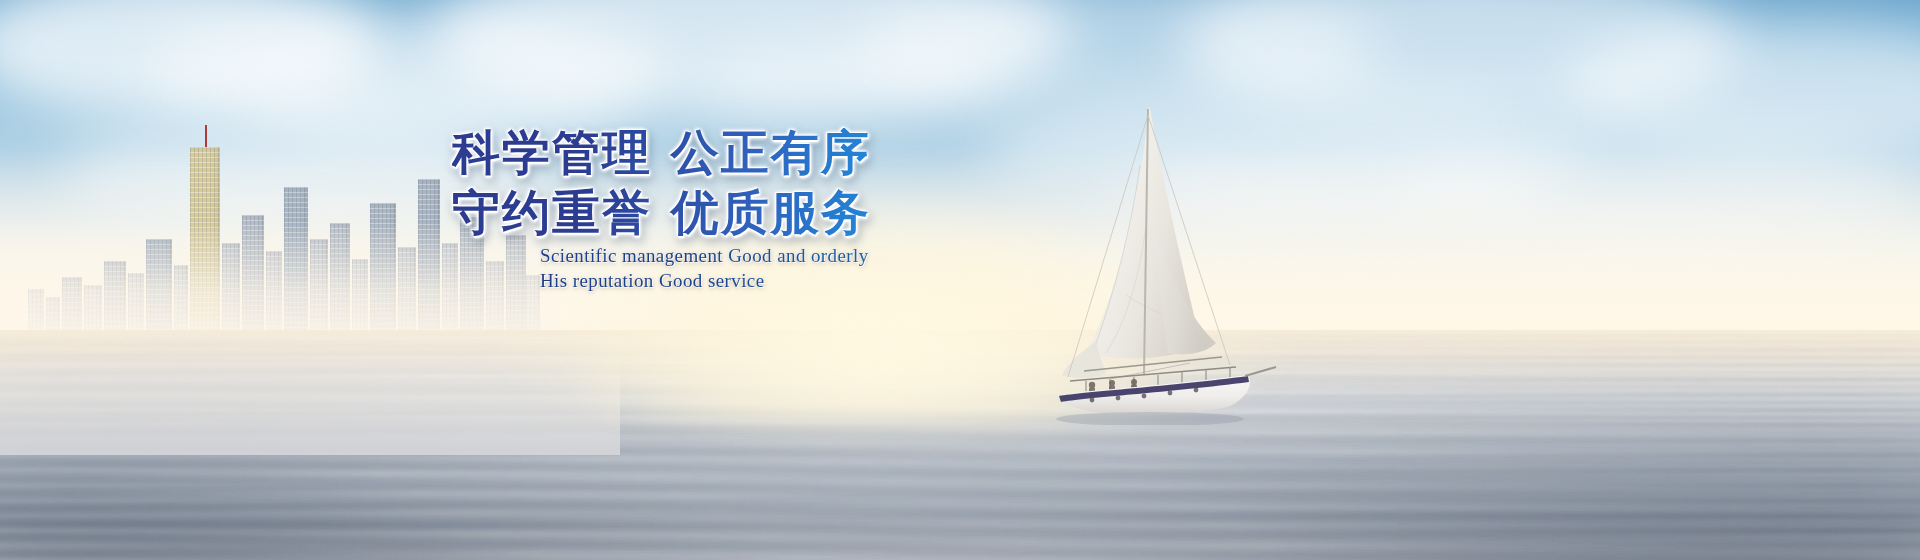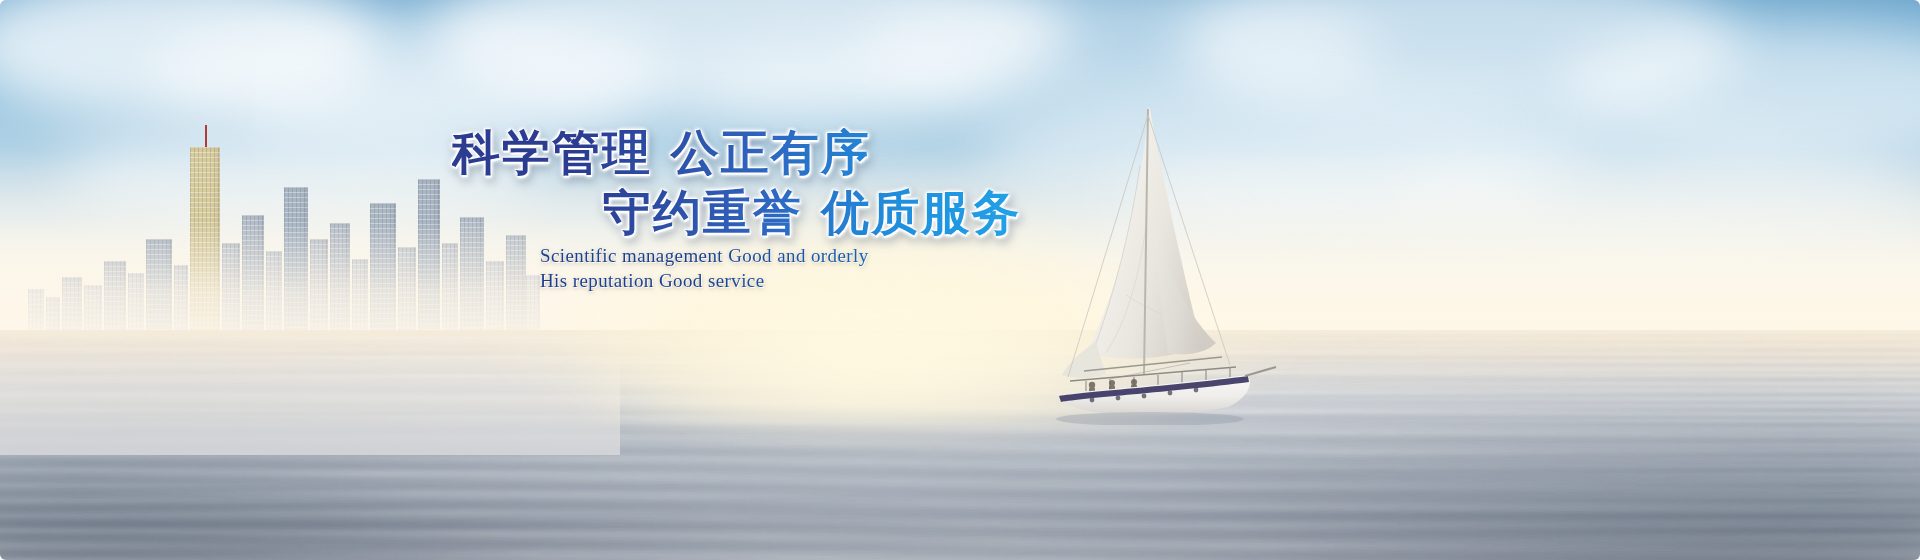--- a/index.html
+++ b/index.html
@@ -2,21 +2,20 @@
 <html><head>
 <meta charset="utf-8">
 <style>
   html,body{margin:0;padding:0;background:#fff;}
   body{font-family:"Liberation Sans",sans-serif;}
 
   .banner{
     position:relative;
     width:1920px;height:560px;
     overflow:hidden;
-    border-radius:6px;
   }
 
   
   .sky{
     position:absolute;left:0;top:0;width:1920px;height:330px;
     background:
       linear-gradient(to bottom,
         #6fa8ce 0%,
         #7cb3d6 12%,
         #92c1dd 28%,
@@ -115,21 +114,21 @@
   .hl-line{
     font-size:48px;
     background:linear-gradient(100deg,#2b3c91 0%,#2b3c91 18%,#2f62bd 42%,#1f8fdd 62%,#23a3e8 80%,#1f7fc9 100%);
     -webkit-background-clip:text;background-clip:text;
     color:transparent;-webkit-text-fill-color:transparent;
     filter:drop-shadow(0 0 2px #ffffff) drop-shadow(1px 2px 0 #ffffff)
            drop-shadow(-1px -1px 0 #ffffff) drop-shadow(2px 4px 5px rgba(60,80,110,.35));
     white-space:nowrap;
   }
   .hl-line.l1{margin-left:0px;}
-  .hl-line.l2{margin-top:12px;text-align:center;}
+  .hl-line.l2{margin-top:12px;}
 
   .subline{
     position:absolute;left:540px;width:700px;
     font-family:"Liberation Serif","DejaVu Serif",serif;
     font-size:19px;letter-spacing:.4px;white-space:nowrap;
     background:linear-gradient(95deg,#1b3f8f 0%,#1b3f8f 22%,#1565b5 48%,#1e7fc8 72%,#14518f 100%);
     -webkit-background-clip:text;background-clip:text;
     color:transparent;-webkit-text-fill-color:transparent;
     filter:drop-shadow(1px 1px 0 rgba(255,255,255,.9)) drop-shadow(0 1px 2px rgba(120,110,90,.35));
   }

